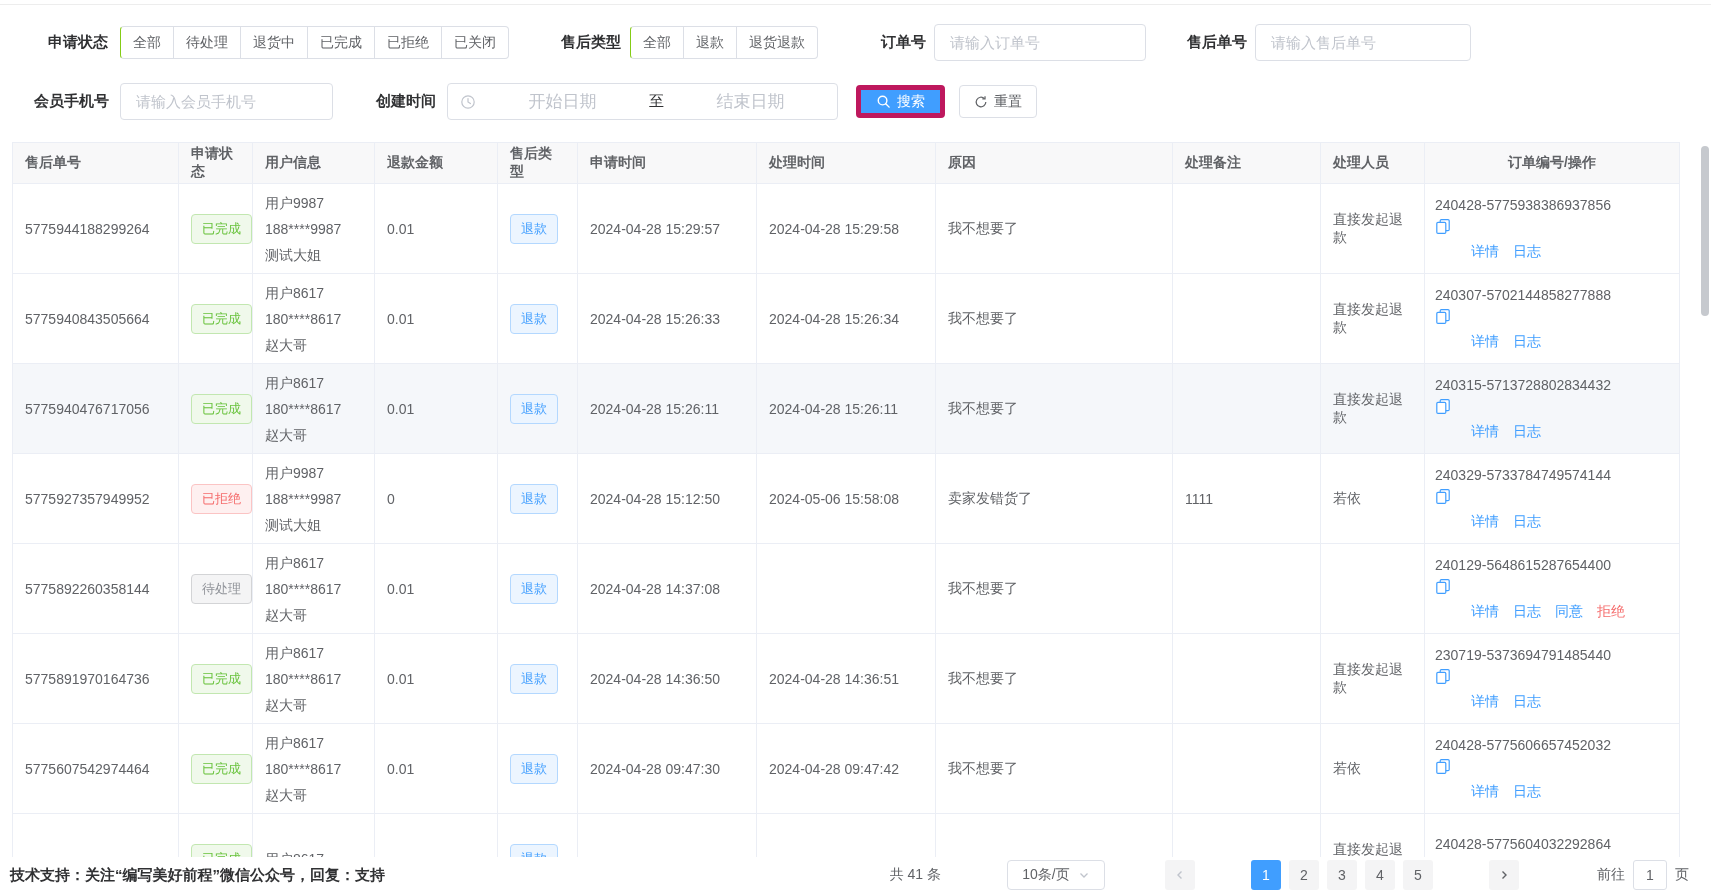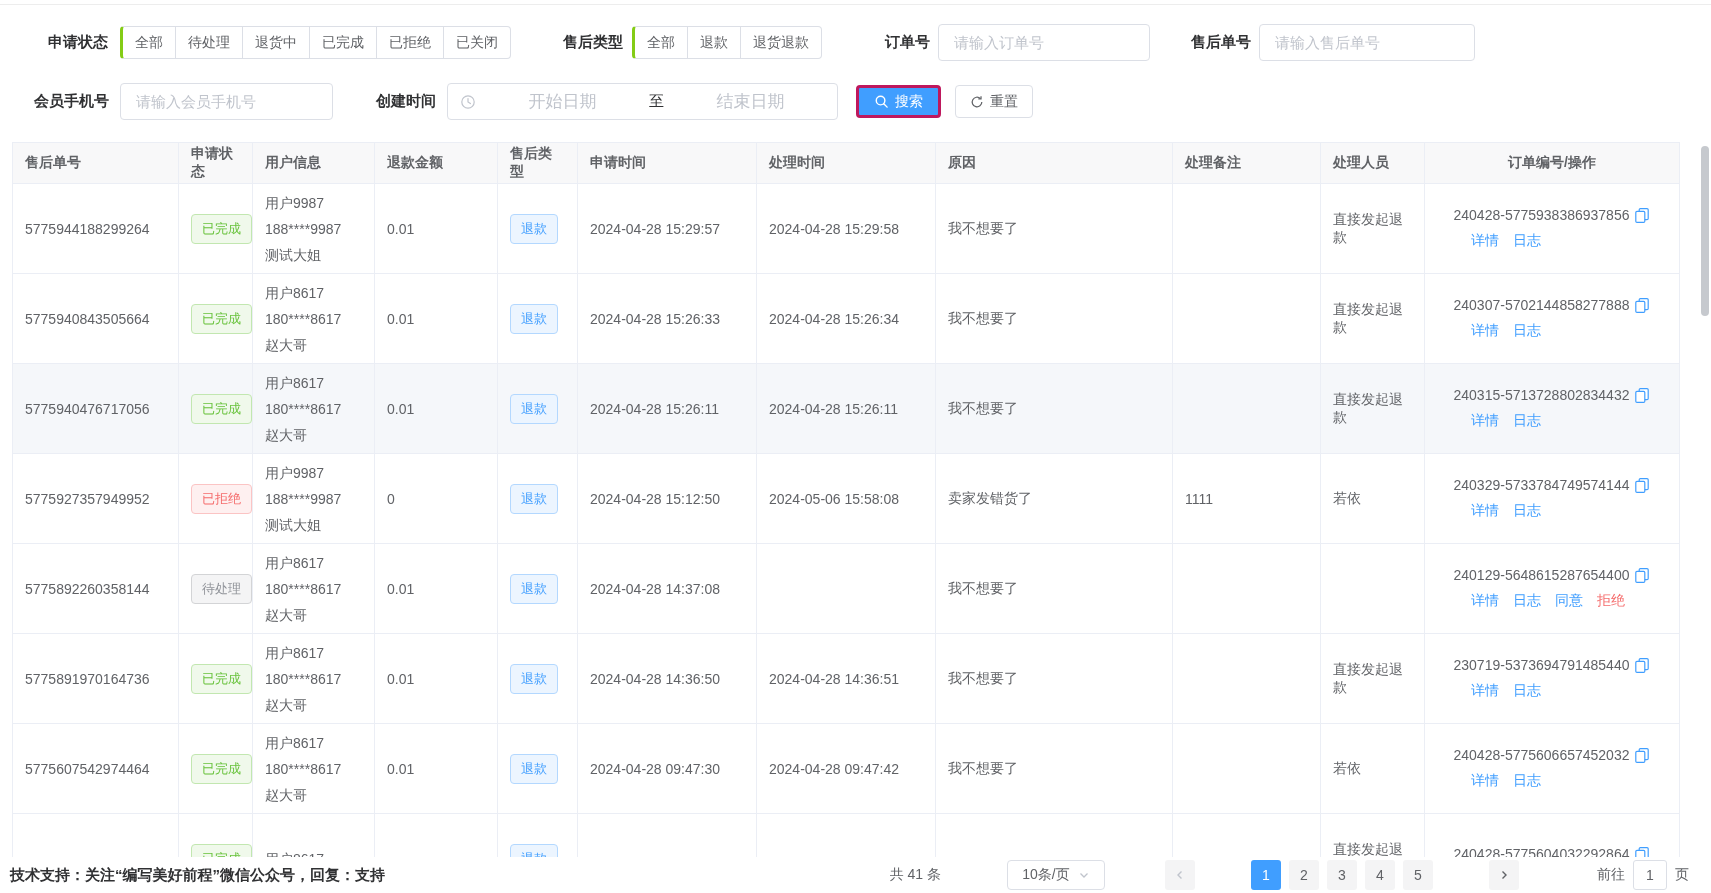--- a/index.html
+++ b/index.html
@@ -16,41 +16,41 @@
   .frow { display:flex; align-items:center; height:37px; }
   .frow2 { margin-top:22px; }
   .flabel { font-weight:700; color:#303133; font-size:15px; white-space:nowrap; }
 
   .radio-group { display:flex; }
   .radio-btn {
     border:1px solid #dcdfe6; border-left:none; background:#fff; color:#606266;
     font-size:14px; line-height:31px; height:33px; padding:0 12px; box-sizing:border-box;
     cursor:pointer; white-space:nowrap;
   }
-  .radio-btn:first-child { border-left:3px solid #84cc16; border-radius:4px 0 0 4px; }
+  .radio-btn:first-child { border-left:1px solid #84cc16; border-radius:4px 0 0 4px; }
   .radio-btn:last-child { border-radius:0 4px 4px 0; }
 
   .txt-input {
     height:37px; box-sizing:border-box; border:1px solid #dcdfe6; border-radius:4px;
     padding:0 15px; font-size:15px; color:#1d4ed8; outline:none;
     font-family:"Liberation Sans","DejaVu Sans",sans-serif;
   }
   .txt-input::placeholder { color:#c0c4cc; }
 
   .date-range {
     height:37px; box-sizing:border-box; border:1px solid #dcdfe6; border-radius:4px;
     display:flex; align-items:center; width:391px; background:#fff; cursor:pointer;
   }
   .date-range .clock { margin-left:12px; display:flex; }
   .date-range .ph { flex:1; text-align:center; color:#c0c4cc; font-size:17px; }
   .date-range .sep { color:#303133; font-size:15px; }
 
   .btn { height:33px; border-radius:4px; display:flex; align-items:center; gap:6px;
          font-size:14px; cursor:pointer; box-sizing:border-box; }
-  .btn-primary { background:#409eff; border:3px solid #be185d; color:#fff; padding:0 15px; }
+  .btn-primary { background:#409eff; border:5px solid #be185d; color:#fff; padding:0 15px; }
   .btn-plain { background:#fff; border:1px solid #dcdfe6; color:#606266; padding:0 14px; }
 
   
   .table-wrap { position:absolute; top:142px; left:12px; width:1670px; height:751px; overflow:hidden; }
   table { border-collapse:collapse; table-layout:fixed; width:1667px; }
   th, td { border:1px solid #ebeef5; padding:0 12px; box-sizing:border-box; }
   thead tr { height:41px; }
   th { background:#f8f8f9; color:#606266; font-weight:700; font-size:14px; text-align:left; }
   th.center { text-align:center; }
   tbody tr { height:90px; background:#fff; }
@@ -60,21 +60,21 @@
   .user-lines div { line-height:26px; }
 
   .tag { display:inline-block; height:30px; line-height:28px; padding:0 10px; font-size:13px;
          border-radius:4px; border:1px solid; box-sizing:border-box; white-space:nowrap; }
   .tag.success { color:#67c23a; background:#f0f9eb; border-color:#c2e7b0; }
   .tag.danger  { color:#f56c6c; background:#fef0f0; border-color:#fbc4c4; }
   .tag.info    { color:#909399; background:#f4f4f5; border-color:#d3d4d6; }
   .tag.type    { color:#409eff; background:#ecf5ff; border-color:#b3d8ff; }
 
   td.c-order { padding:0 10px; }
-  .order-line { display:flex; justify-content:center; gap:5px; }
+  .order-line { display:flex; justify-content:center; gap:5px;flex-direction:column; }
   .order-line .num { white-space:nowrap; }
   .copy-btn { display:flex; cursor:pointer; }
   .action-line { margin-top:9px; padding-left:36px; display:flex; gap:14px; font-size:14px; }
   a.link { color:#409eff; text-decoration:none; cursor:pointer; white-space:nowrap; }
   a.link.danger { color:#f56c6c; }
 
   
   .vscroll-thumb { position:absolute; right:2px; top:146px; width:8px; height:170px;
                    background:#c6c9ce; border-radius:4px; }
   .scroll-corner { position:absolute; right:3px; bottom:3px; width:0; height:0;

